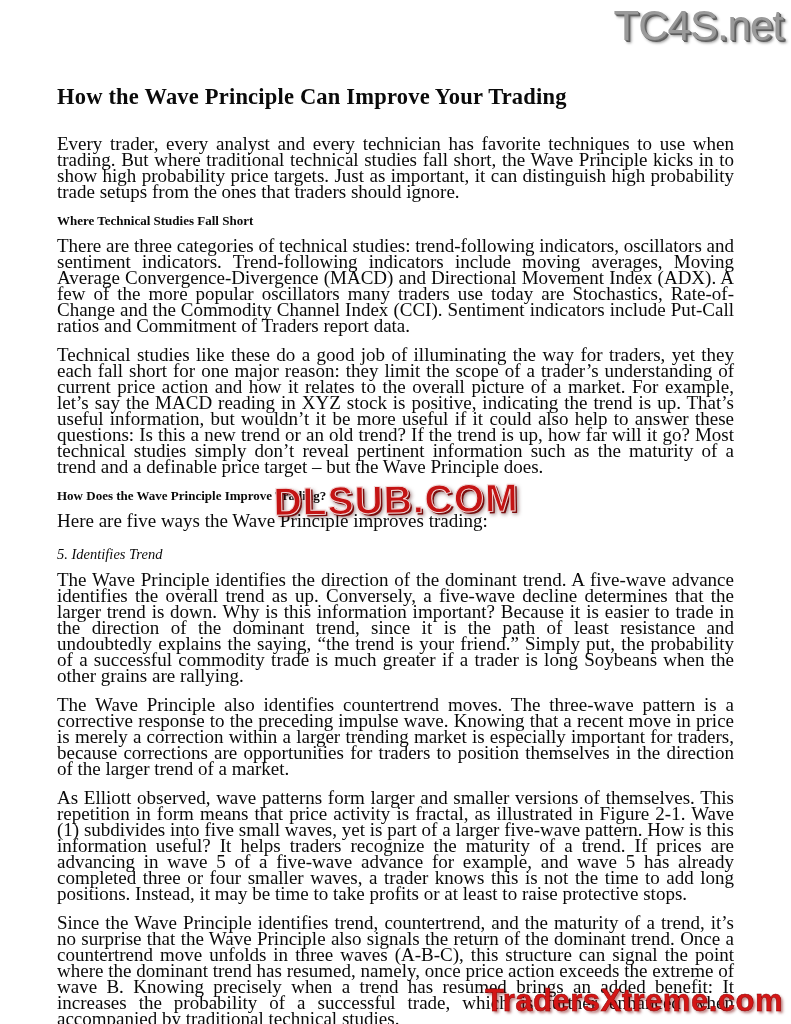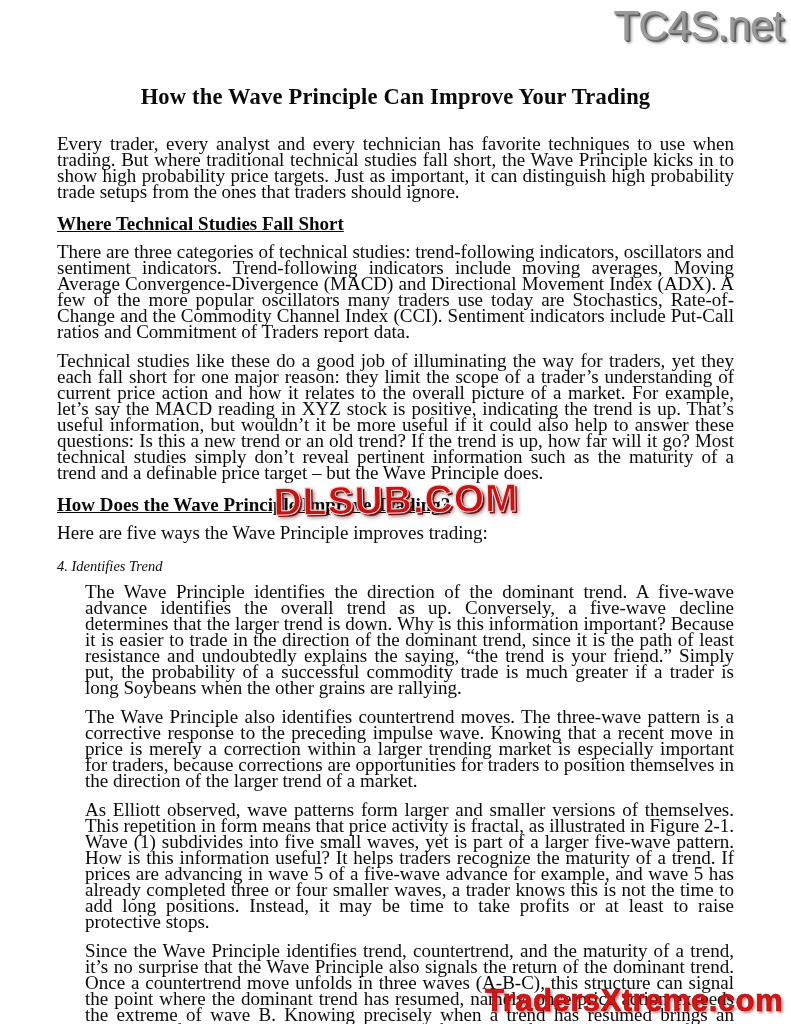--- a/index.html
+++ b/index.html
@@ -15,47 +15,45 @@
   .page { position: absolute; inset: 0; }
 
   .content {
     position: absolute;
     left: 57px; right: 57px; top: 0;
   }
 
   h1.title {
     font-size: 22.5px;
     font-weight: bold;
-    text-align: center;
     margin: 84px 0 26px 0;
     letter-spacing: 0.2px;
   }
 
   p.body {
     font-size: 19px;
     line-height: 16px;
     text-align: justify;
     margin: 0 0 13px 0;
   }
 
   h2.sec {
-    font-size: 19px;
+    font-size: 13px;
     font-weight: bold;
     margin: 7px 0 9px 0;
-    text-decoration: underline;
   }
 
   h3.item {
     font-size: 14.5px;
     font-style: italic;
     font-weight: normal;
     margin: 17px 0 9px 0;
   }
 
-  p.indent { margin-left: 28px; }
+  p.indent { }
 
   
   .wm-top {
     position: absolute;
     top: 2px; right: 8px;
     font-family: "Liberation Sans", sans-serif;
     font-size: 42px;
     font-weight: 400;
     letter-spacing: -1px;
     color: #9a9a9a;
@@ -126,21 +124,21 @@
 
     <p class="body">Every trader, every analyst and every technician has favorite techniques to use when trading. But where traditional technical studies fall short, the Wave Principle kicks in to show high probability price targets. Just as important, it can distinguish high probability trade setups from the ones that traders should ignore.</p>
 
     <h2 class="sec">Where Technical Studies Fall Short</h2>
     <p class="body">There are three categories of technical studies: trend-following indicators, oscillators and sentiment indicators. Trend-following indicators include moving averages, Moving Average Convergence-Divergence (MACD) and Directional Movement Index (ADX). A few of the more popular oscillators many traders use today are Stochastics, Rate-of-Change and the Commodity Channel Index (CCI). Sentiment indicators include Put-Call ratios and Commitment of Traders report data.</p>
     <p class="body">Technical studies like these do a good job of illuminating the way for traders, yet they each fall short for one major reason: they limit the scope of a trader’s understanding of current price action and how it relates to the overall picture of a market. For example, let’s say the MACD reading in XYZ stock is positive, indicating the trend is up. That’s useful information, but wouldn’t it be more useful if it could also help to answer these questions: Is this a new trend or an old trend? If the trend is up, how far will it go? Most technical studies simply don’t reveal pertinent information such as the maturity of a trend and a definable price target – but the Wave Principle does.</p>
 
     <h2 class="sec">How Does the Wave Principle Improve Trading?</h2>
     <p class="body">Here are five ways the Wave Principle improves trading:</p>
 
-    <h3 class="item">4. Identifies Trend</h3>
+    <h3 class="item">5. Identifies Trend</h3>
     <p class="body indent">The Wave Principle identifies the direction of the dominant trend. A five-wave advance identifies the overall trend as up. Conversely, a five-wave decline determines that the larger trend is down. Why is this information important? Because it is easier to trade in the direction of the dominant trend, since it is the path of least resistance and undoubtedly explains the saying, “the trend is your friend.” Simply put, the probability of a successful commodity trade is much greater if a trader is long Soybeans when the other grains are rallying.</p>
 
     <p class="body indent">The Wave Principle also identifies countertrend moves. The three-wave pattern is a corrective response to the preceding impulse wave. Knowing that a recent move in price is merely a correction within a larger trending market is especially important for traders, because corrections are opportunities for traders to position themselves in the direction of the larger trend of a market.</p>
 
     <p class="body indent">As Elliott observed, wave patterns form larger and smaller versions of themselves. This repetition in form means that price activity is fractal, as illustrated in Figure 2-1. Wave (1) subdivides into five small waves, yet is part of a larger five-wave pattern. How is this information useful? It helps traders recognize the maturity of a trend. If prices are advancing in wave 5 of a five-wave advance for example, and wave 5 has already completed three or four smaller waves, a trader knows this is not the time to add long positions. Instead, it may be time to take profits or at least to raise protective stops.</p>
     <p class="body indent">Since the Wave Principle identifies trend, countertrend, and the maturity of a trend, it’s no surprise that the Wave Principle also signals the return of the dominant trend. Once a countertrend move unfolds in three waves (A-B-C), this structure can signal the point where the dominant trend has resumed, namely, once price action exceeds the extreme of wave B. Knowing precisely when a trend has resumed brings an added benefit: It increases the probability of a successful trade, which is further enhanced when accompanied by traditional technical studies.</p>
 
   </div>
 
   <div class="wm-mid">DLSUB.COM</div>

